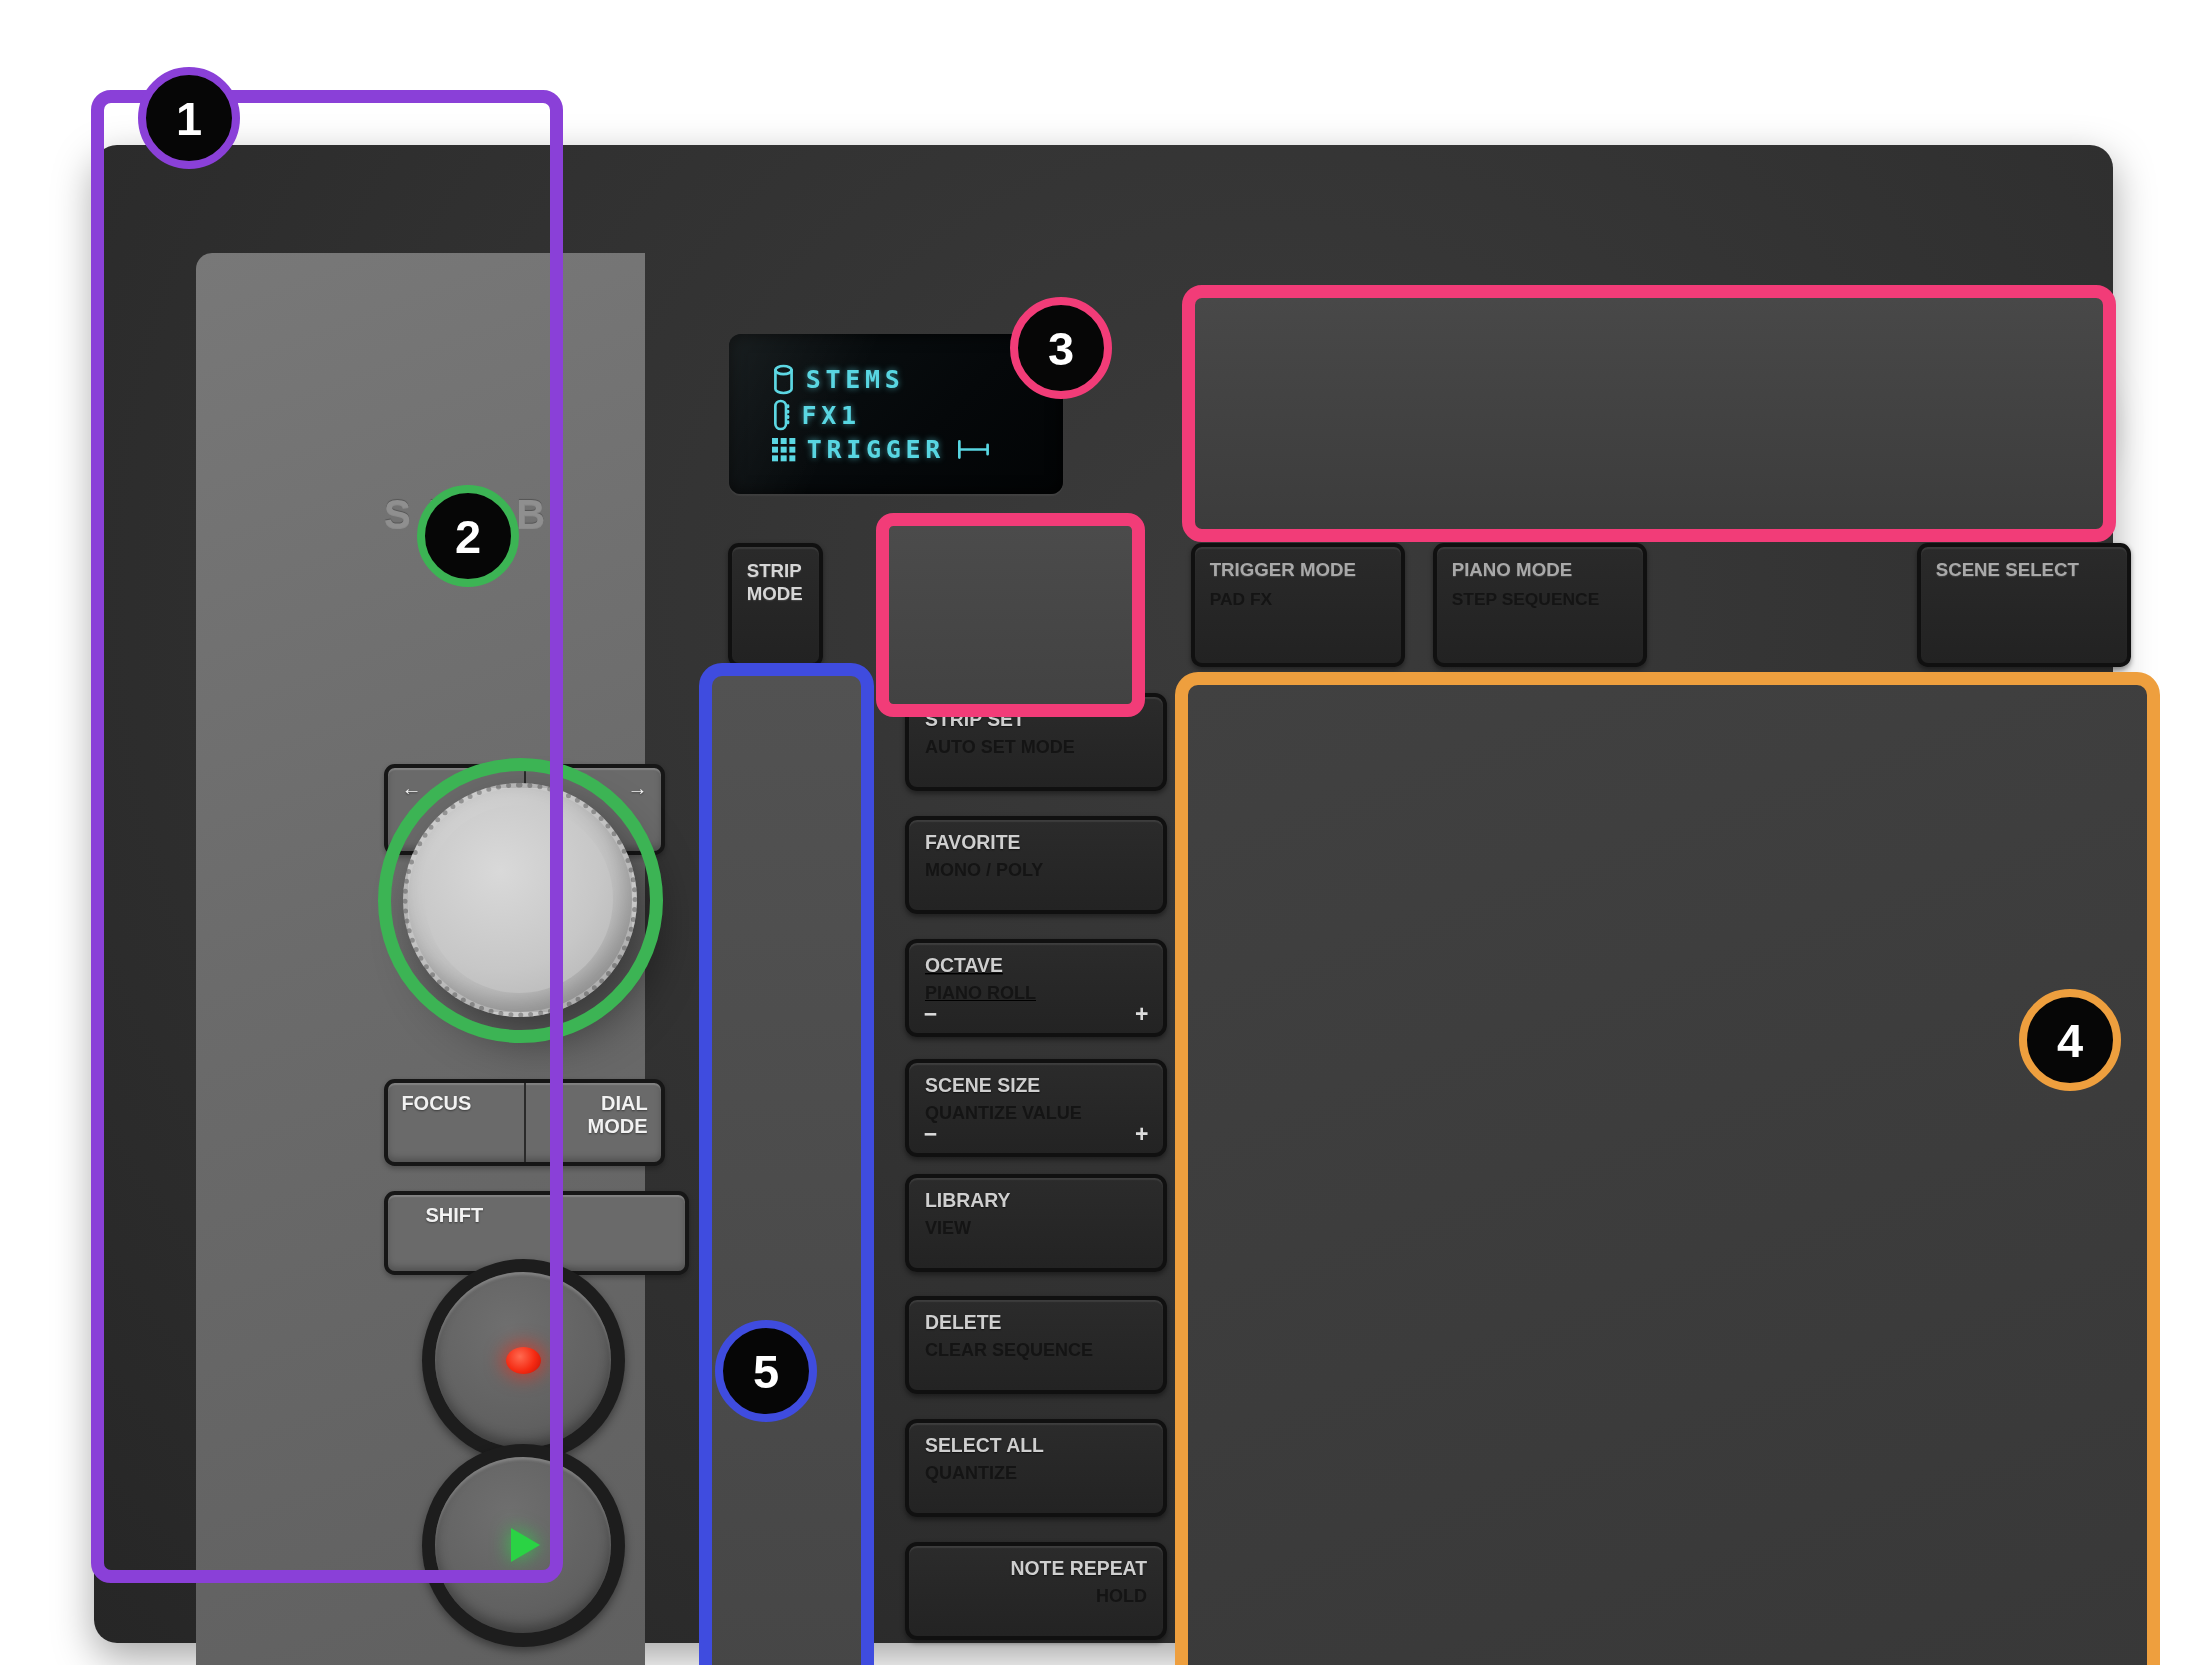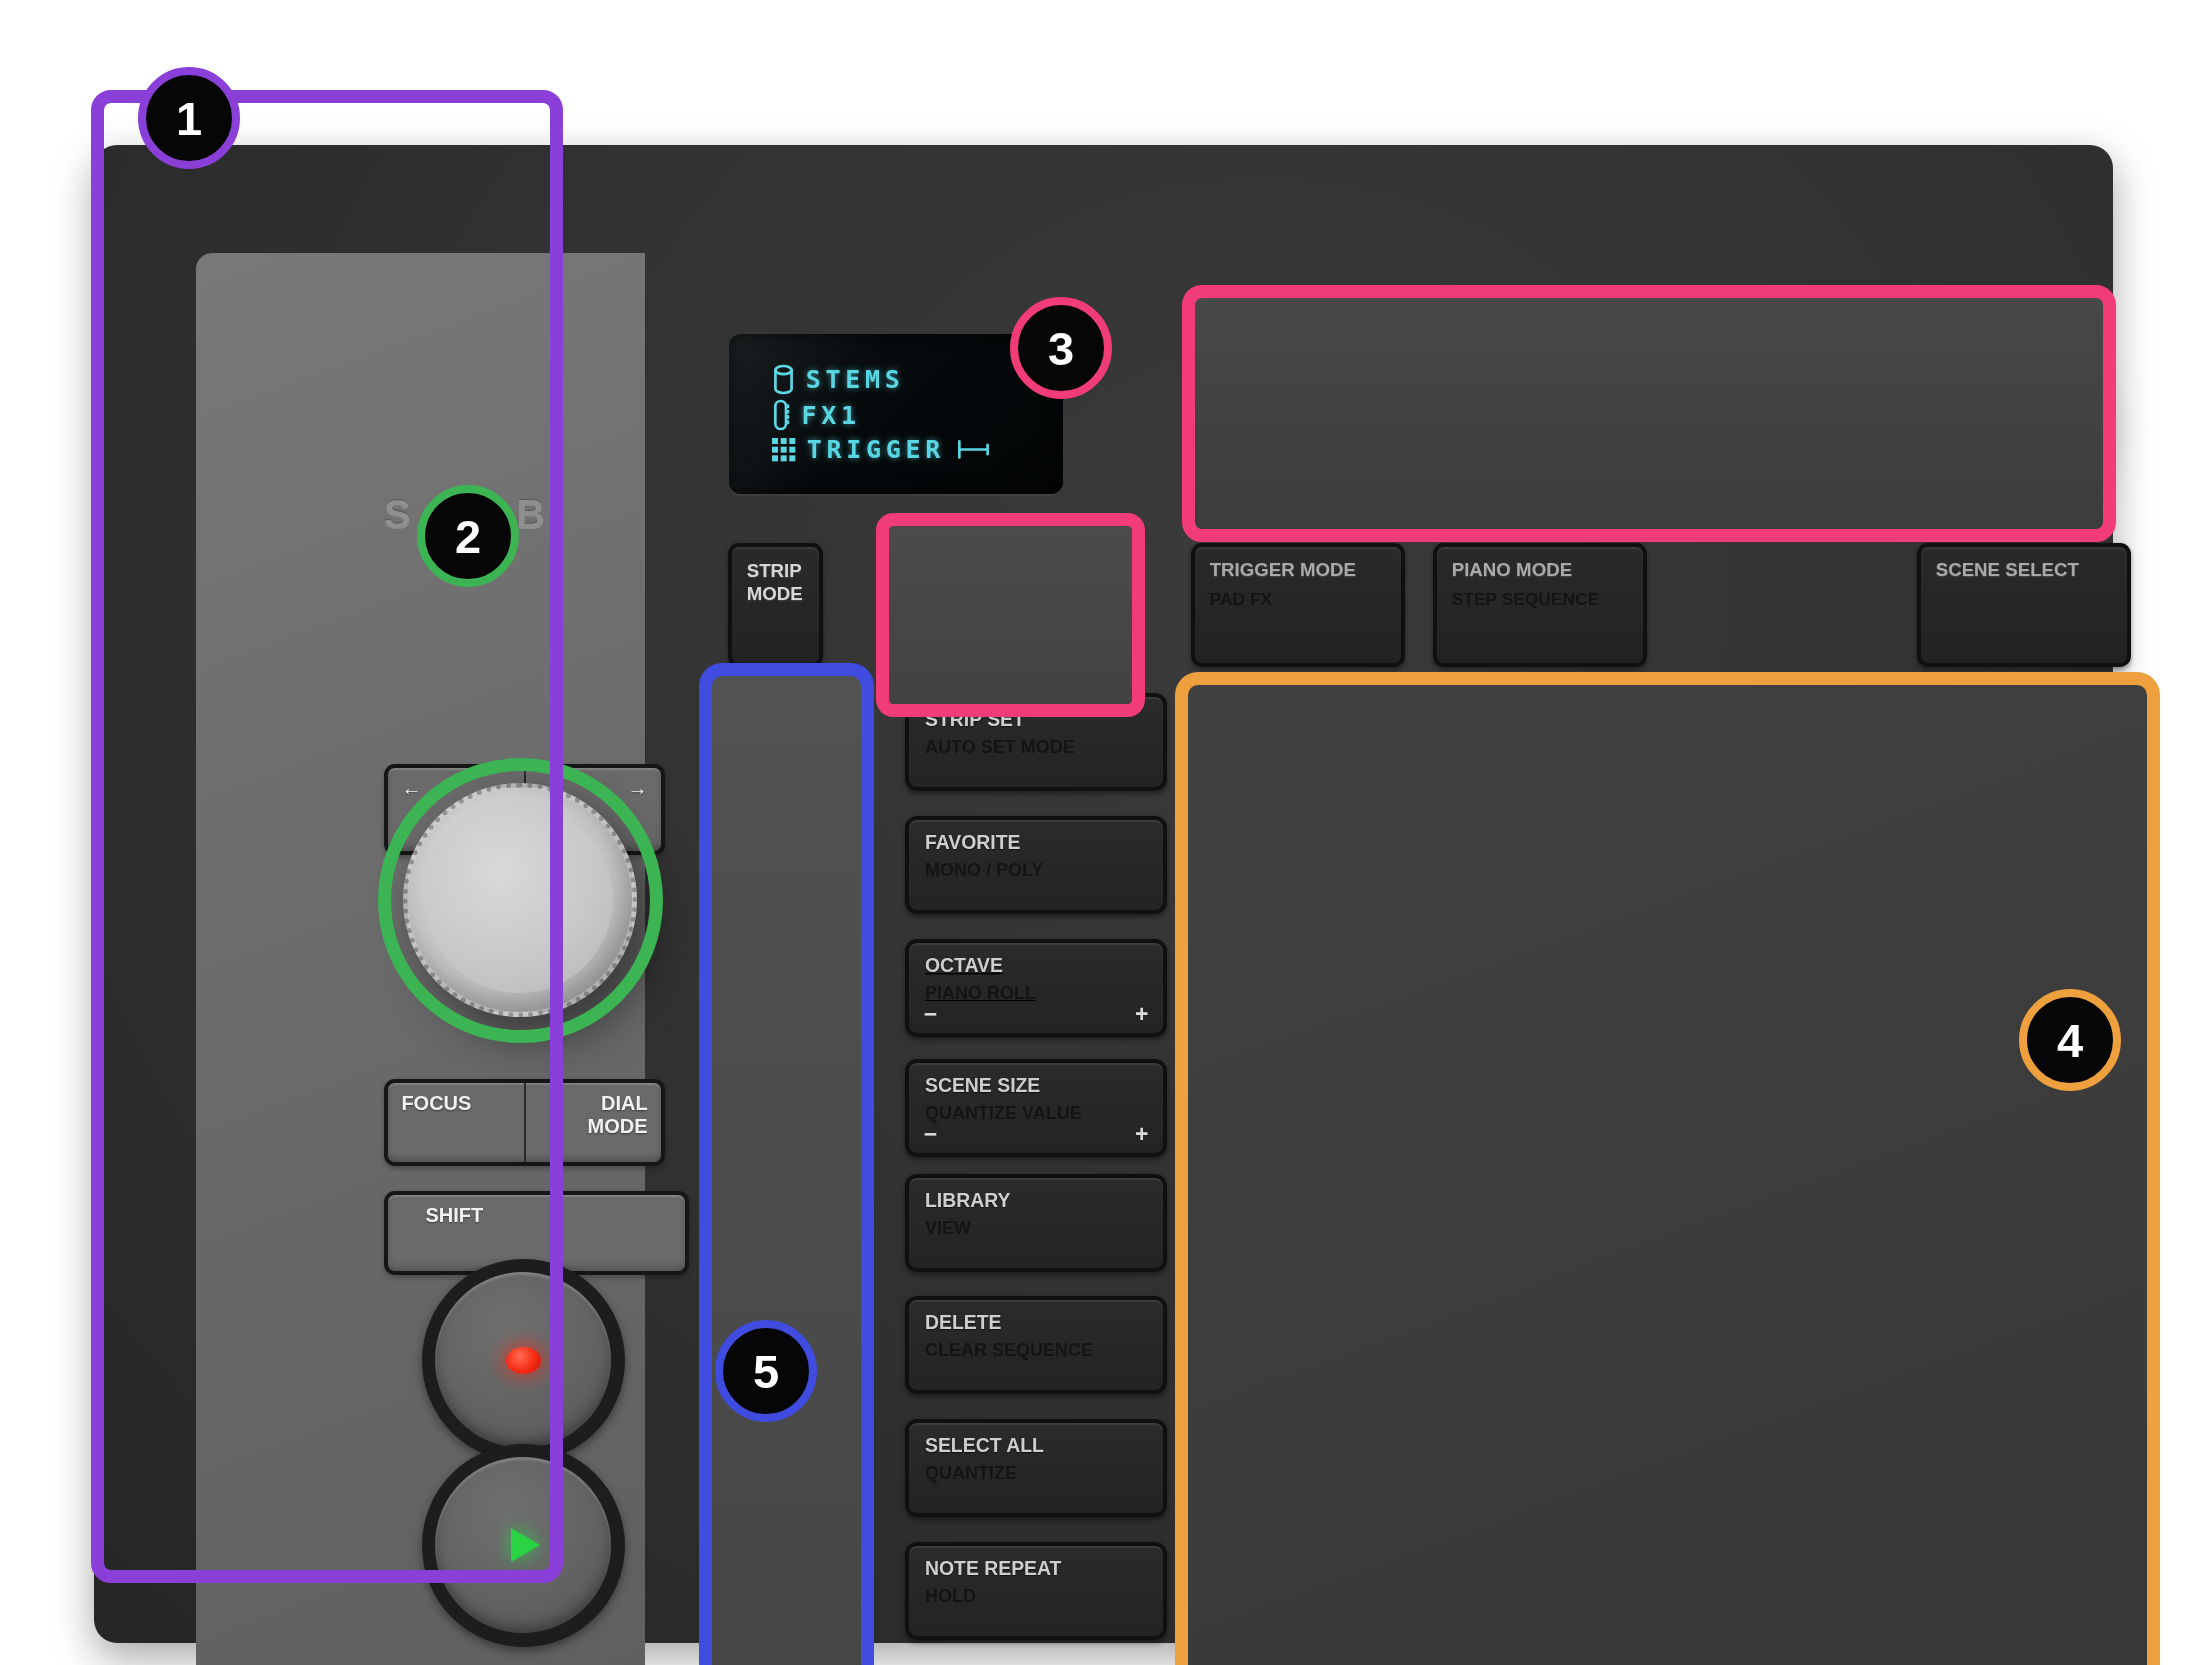--- a/index.html
+++ b/index.html
@@ -324,21 +324,21 @@
        <div class="f-sub">VIEW</div>
      </div>
         <div class="fn-key" style="top:1151px;">
        <div class="f-label">DELETE</div>
        <div class="f-sub">CLEAR SEQUENCE</div>
      </div>
         <div class="fn-key" style="top:1274px;">
        <div class="f-label">SELECT ALL</div>
        <div class="f-sub">QUANTIZE</div>
      </div>
-        <div class="fn-key" style="top:1397px;">
+        <div class="fn-key" style="top:1397px;text-align:right;">
        <div class="f-label">NOTE REPEAT</div>
        <div class="f-sub">HOLD</div>
      </div>
       </div>
 
     <div class="pads-rect region" style="border-color: rgb(238, 159, 62);"></div>
     <div id="pad-grid">
         <div class="pad" style="left:1104px;top:549px;">
          <div class="pad-strip" style="background:radial-gradient(ellipse 130% 170% at 50% 96%, #6040ff 0%, #3b2aa0 75%);
                      box-shadow:inset 0 2px 5.3px rgba(0,0,0,.45), 0 0 16px 1.3px #6040ff33;"></div>

